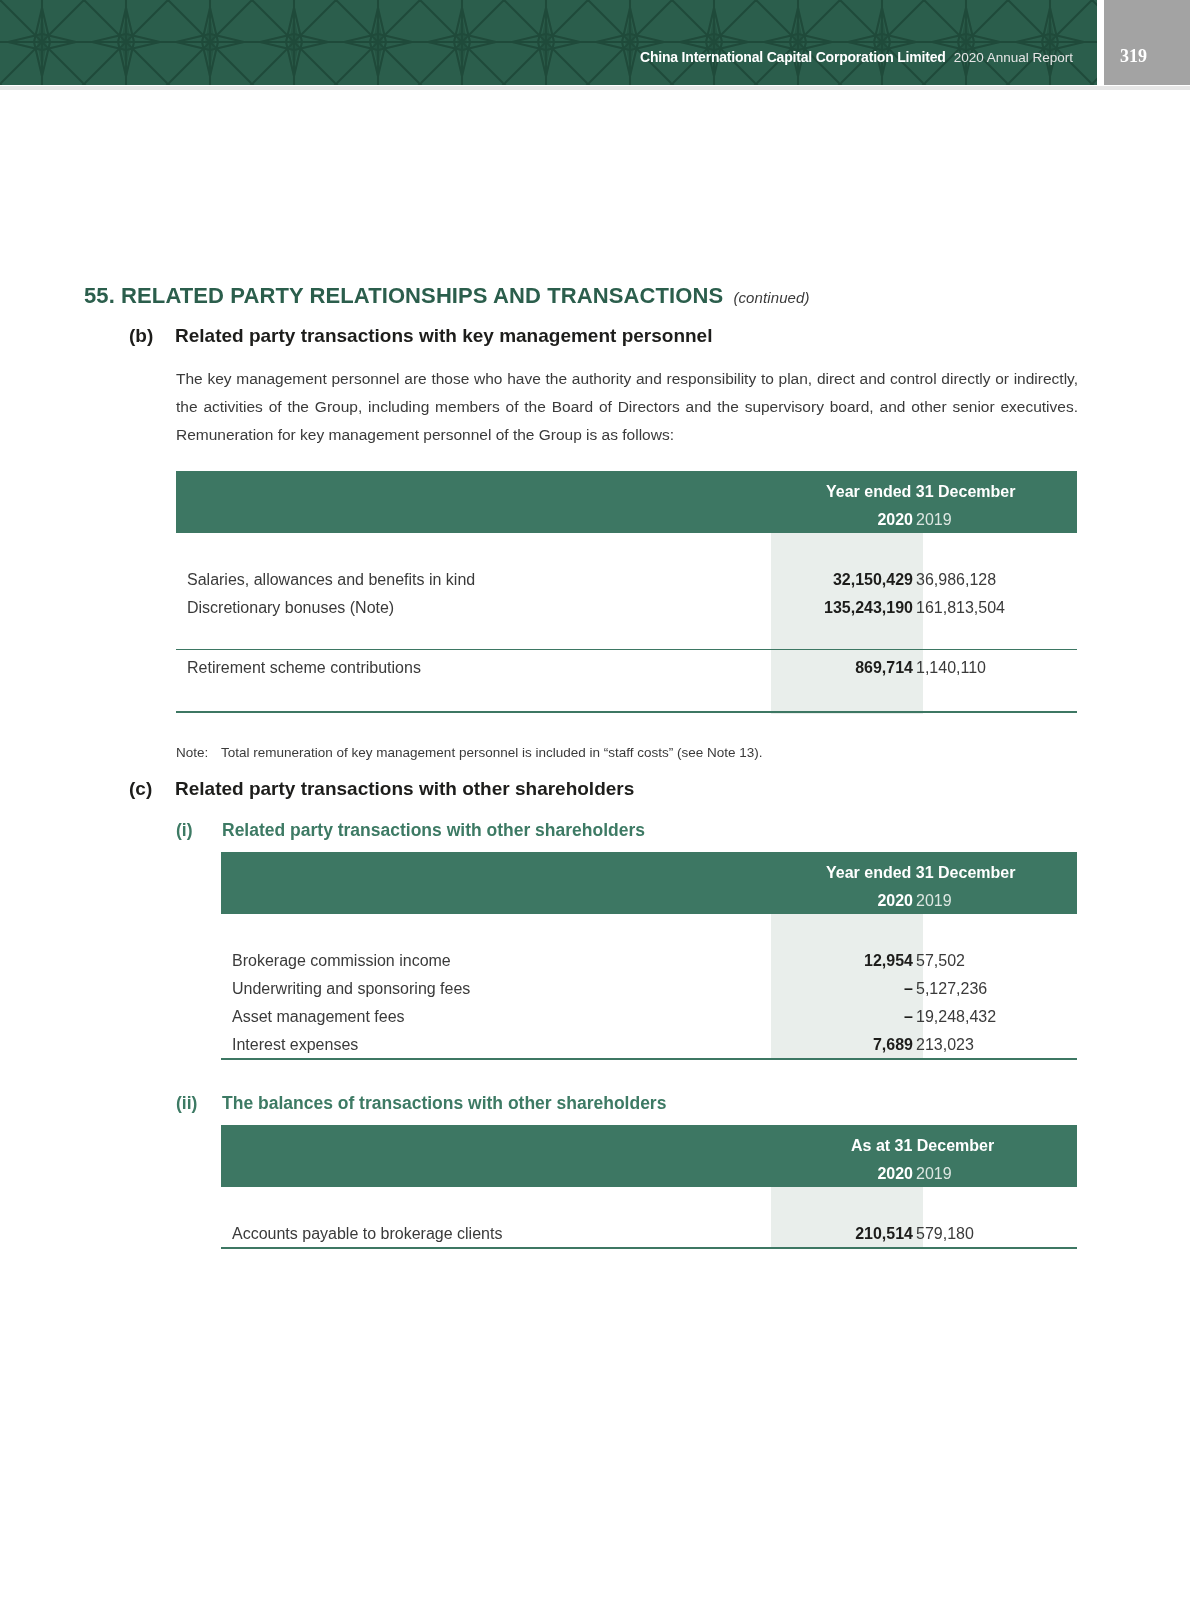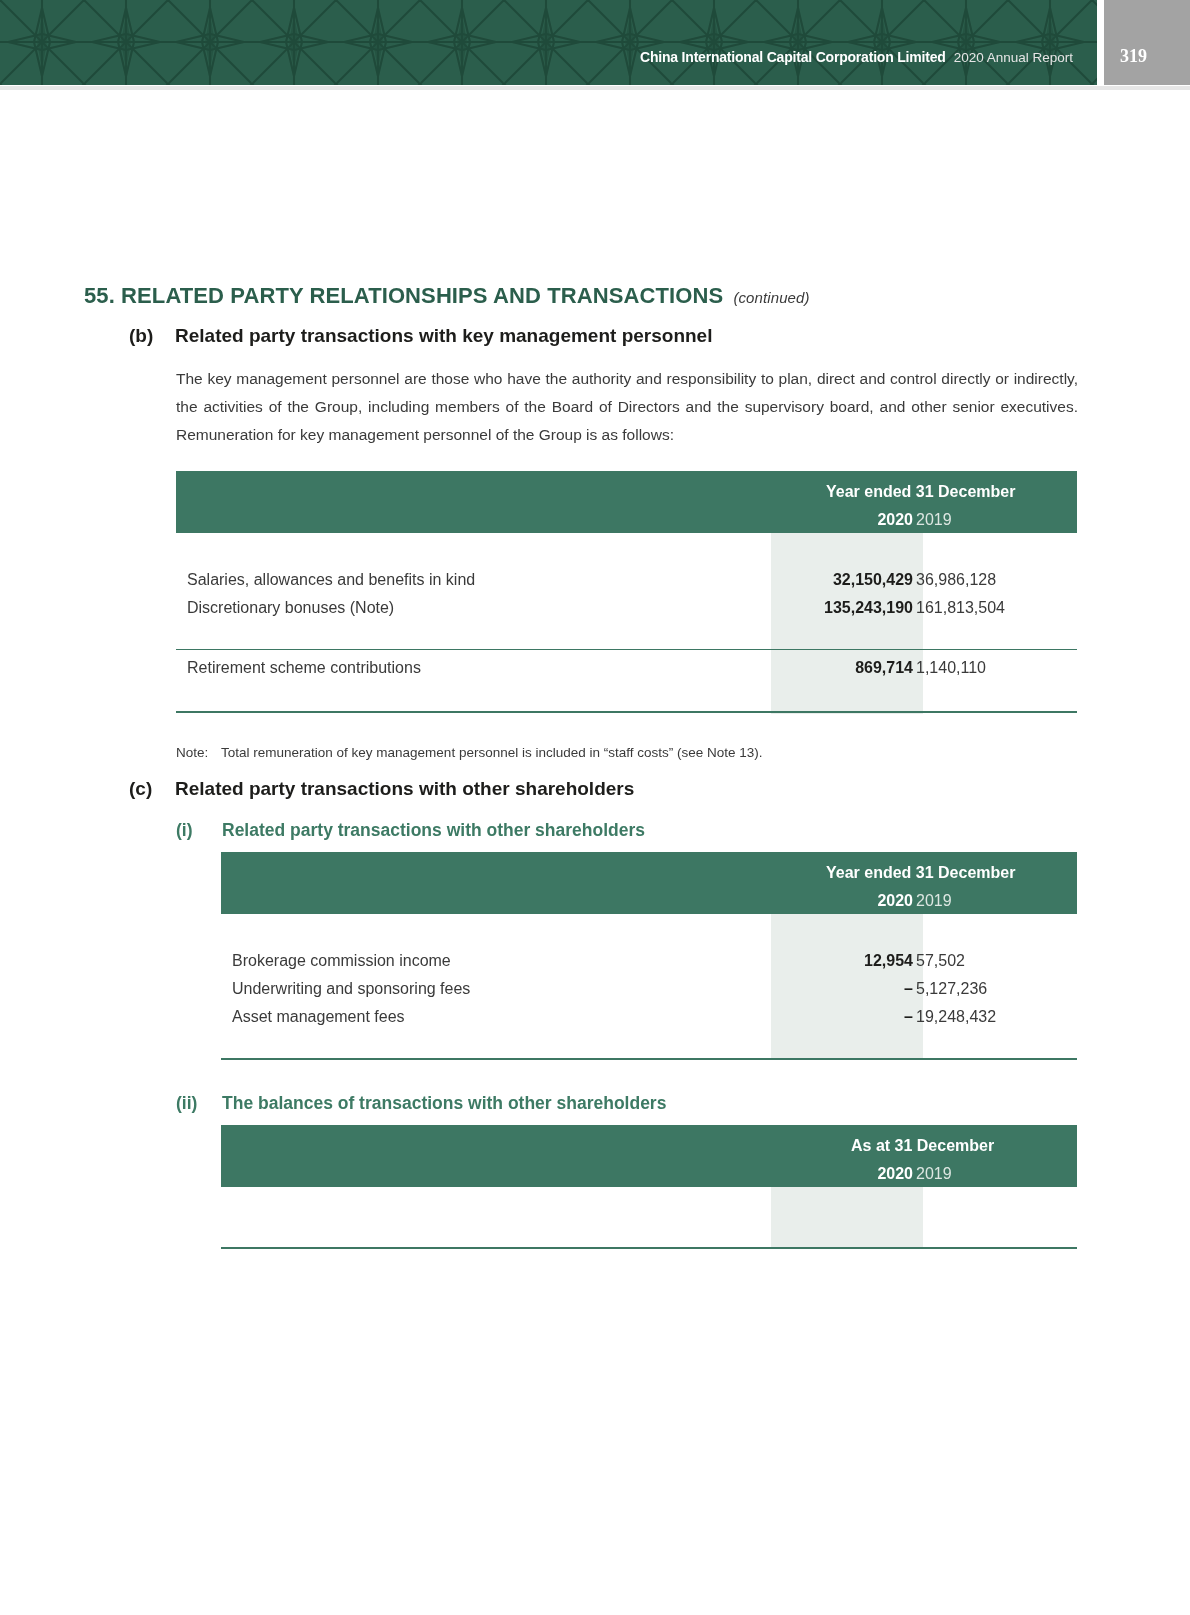--- a/index.html
+++ b/index.html
@@ -137,28 +137,38 @@
   <div class="row" style="top:124px;">
     <span class="label">Underwriting and sponsoring fees</span>
     <span class="v2020" style="left:545px; width:147px;">–</span>
     <span class="v2019" style="left:695px; width:150px;">5,127,236</span>
   </div>
   <div class="row" style="top:152px;">
     <span class="label">Asset management fees</span>
     <span class="v2020" style="left:545px; width:147px;">–</span>
     <span class="v2019" style="left:695px; width:150px;">19,248,432</span>
   </div>
+  <div class="row" style="top:180px;">
+    <span class="label">Interest expenses</span>
+    <span class="v2020" style="left:545px; width:147px;">7,689</span>
+    <span class="v2019" style="left:695px; width:150px;">213,023</span>
+  </div>
   <div class="rule thick" style="top:206px;"></div>
 </div>
 
 <div class="h-sub3" style="left:176px; top:1093px;">
   <span class="lbl">(ii)</span><span>The balances of transactions with other shareholders</span>
 </div>
 
 <div class="tbl" style="left:221px; top:1125px; width:856px; height:122px;">
   <div class="thead">
     <span class="period" style="left:630px;">As at 31 December</span>
     <span class="y2020" style="left:545px; width:147px;">2020</span>
     <span class="y2019" style="left:695px; width:150px;">2019</span>
   </div>
   <div class="shade" style="left:550px; width:152px; height:60px;"></div>
+  <div class="row" style="top:96px;">
+    <span class="label">Accounts payable to brokerage clients</span>
+    <span class="v2020" style="left:545px; width:147px;">210,514</span>
+    <span class="v2019" style="left:695px; width:150px;">579,180</span>
+  </div>
   <div class="rule thick" style="top:122px;"></div>
 </div>
 
 </body></html>

